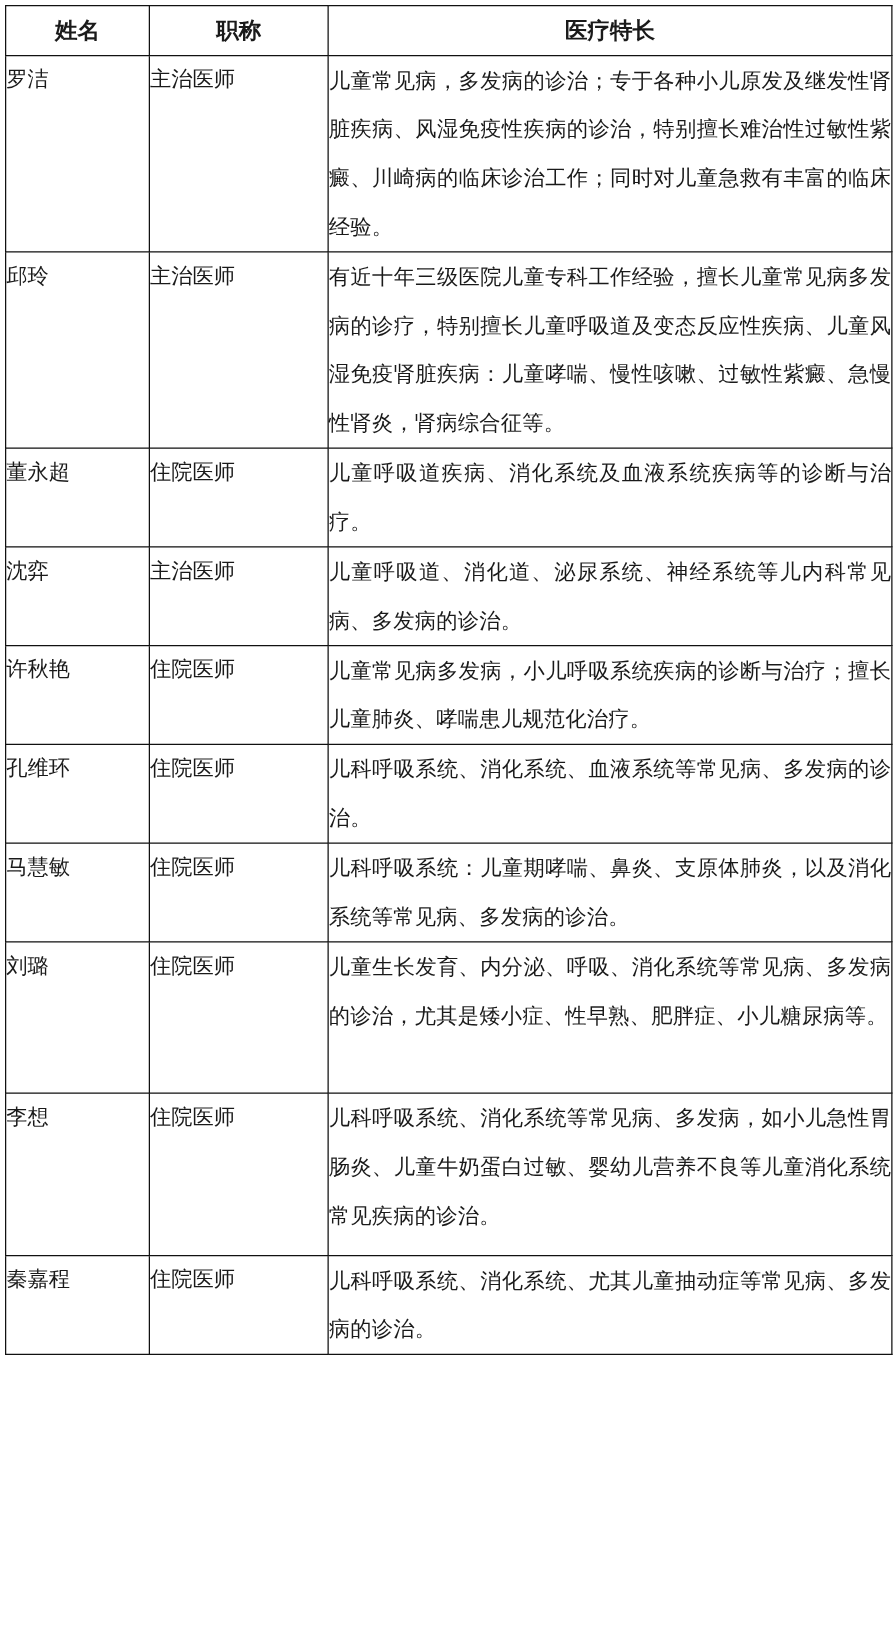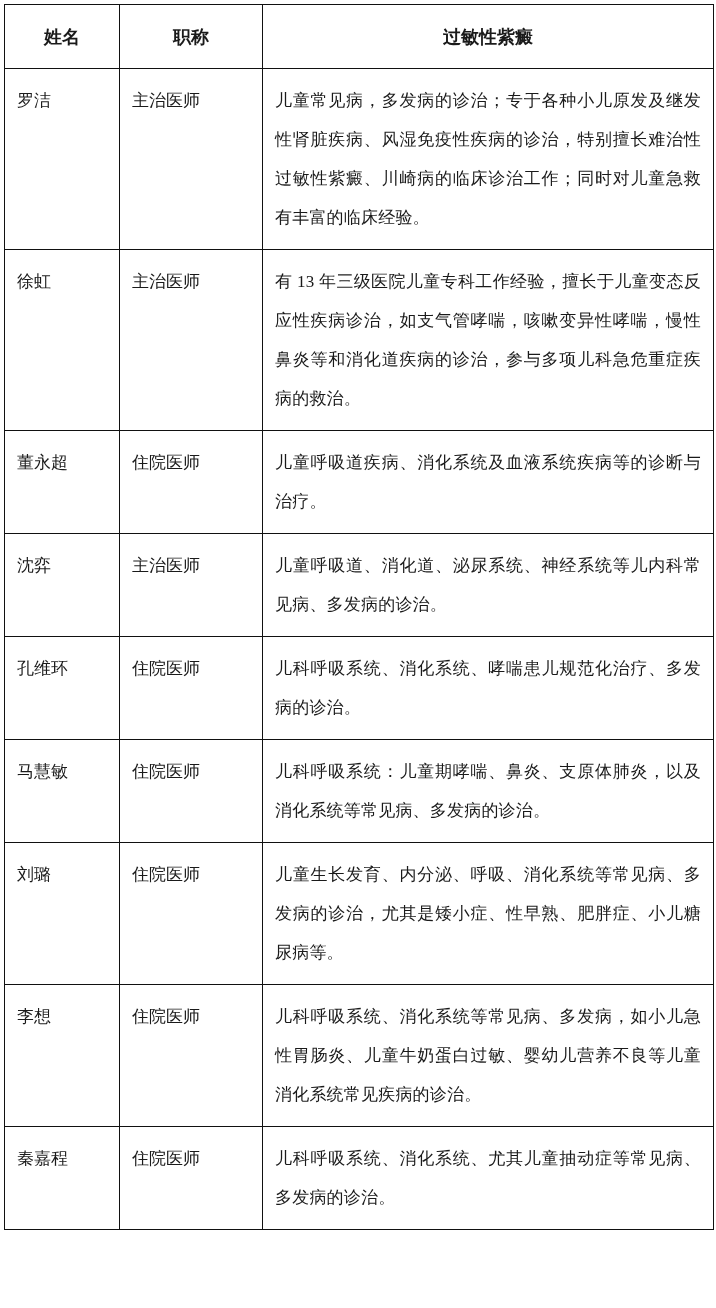--- a/index.html
+++ b/index.html
@@ -1,67 +1,72 @@
 <!DOCTYPE html>
 <html><head>
 <meta charset="utf-8">
 <style>
   html, body { margin:0; padding:0; background:#ffffff; }
   body { width:716px; height:1308px; position:relative; overflow:hidden;
          font-family: "DejaVu Serif", "Liberation Serif", serif; color:#1a1a1a; }
   table.doc { position:absolute; left:4px; top:4px; width:709px;
               border-collapse:collapse; table-layout:fixed; }
   table.doc td, table.doc th { border:1.5px solid #111; vertical-align:top;
-              font-size:17px; line-height:39px; padding:12px; }
+              font-size:17px; line-height:39px; padding:0; }
   table.doc th { font-weight:bold; text-align:center; vertical-align:middle; height:38px; font-size:18px; }
   col.c1 { width:115px; } col.c2 { width:143px; } col.c3 { width:451px; }
   td.name, td.title { padding:2px 0 0 10px; }
   td.spec { padding:2px 5px 0 8px; text-align:justify; letter-spacing:0.2px;font-family:Liberation Serif, serif; }
 </style>
 </head>
 <body>
 
 <table class="doc">
   <colgroup>
       <col class="c1">
       <col class="c2">
       <col class="c3">
     </colgroup>
   <thead>
     <tr>
       <th>姓名</th>
       <th>职称</th>
-      <th>过敏性紫癜</th>
+      <th>医疗特长</th>
     </tr>
   </thead>
   <tbody id="tbody">
       <tr style="height: 156px; border-radius: 25px;">
         <td class="name">罗洁</td>
         <td class="title">主治医师</td>
         <td class="spec">儿童常见病，多发病的诊治；专于各种小儿原发及继发性肾脏疾病、风湿免疫性疾病的诊治，特别擅长难治性过敏性紫癜、川崎病的临床诊治工作；同时对儿童急救有丰富的临床经验。</td>
       </tr>
-      <tr style="height: 156px;">
-        <td class="name">徐虹</td>
+      <tr style="height: 154px;">
+        <td class="name">邱玲</td>
         <td class="title">主治医师</td>
-        <td class="spec">有 13 年三级医院儿童专科工作经验，擅长于儿童变态反应性疾病诊治，如支气管哮喘，咳嗽变异性哮喘，慢性鼻炎等和消化道疾病的诊治，参与多项儿科急危重症疾病的救治。</td>
+        <td class="spec">有近十年三级医院儿童专科工作经验，擅长儿童常见病多发病的诊疗，特别擅长儿童呼吸道及变态反应性疾病、儿童风湿免疫肾脏疾病：儿童哮喘、慢性咳嗽、过敏性紫癜、急慢性肾炎，肾病综合征等。</td>
       </tr>
       <tr style="height: 79px;">
         <td class="name">董永超</td>
         <td class="title">住院医师</td>
         <td class="spec">儿童呼吸道疾病、消化系统及血液系统疾病等的诊断与治疗。</td>
       </tr>
       <tr style="height: 74px;">
         <td class="name">沈弈</td>
         <td class="title">主治医师</td>
         <td class="spec">儿童呼吸道、消化道、泌尿系统、神经系统等儿内科常见病、多发病的诊治。</td>
       </tr>
+      <tr style="height: 78px;">
+        <td class="name">许秋艳</td>
+        <td class="title">住院医师</td>
+        <td class="spec">儿童常见病多发病，小儿呼吸系统疾病的诊断与治疗；擅长儿童肺炎、哮喘患儿规范化治疗。</td>
+      </tr>
       <tr style="height: 79px;">
         <td class="name">孔维环</td>
         <td class="title">住院医师</td>
-        <td class="spec">儿科呼吸系统、消化系统、哮喘患儿规范化治疗、多发病的诊治。</td>
+        <td class="spec">儿科呼吸系统、消化系统、血液系统等常见病、多发病的诊治。</td>
       </tr>
       <tr style="height: 79px;">
         <td class="name">马慧敏</td>
         <td class="title">住院医师</td>
         <td class="spec">儿科呼吸系统：儿童期哮喘、鼻炎、支原体肺炎，以及消化系统等常见病、多发病的诊治。</td>
       </tr>
       <tr style="height: 121px;">
         <td class="name">刘璐</td>
         <td class="title">住院医师</td>
         <td class="spec">儿童生长发育、内分泌、呼吸、消化系统等常见病、多发病的诊治，尤其是矮小症、性早熟、肥胖症、小儿糖尿病等。</td>

